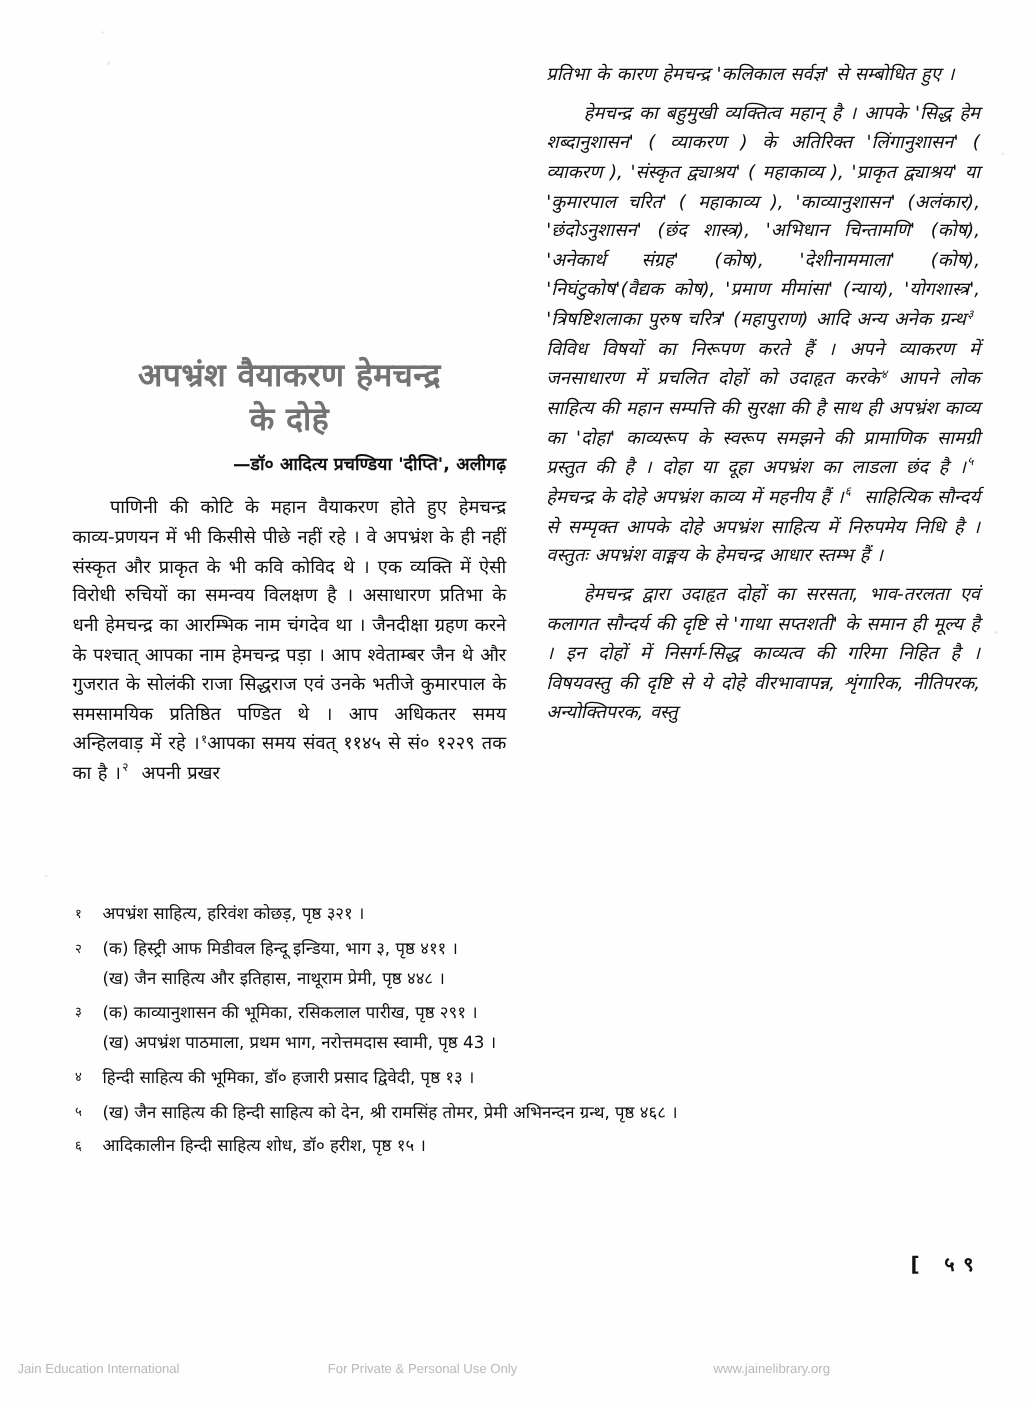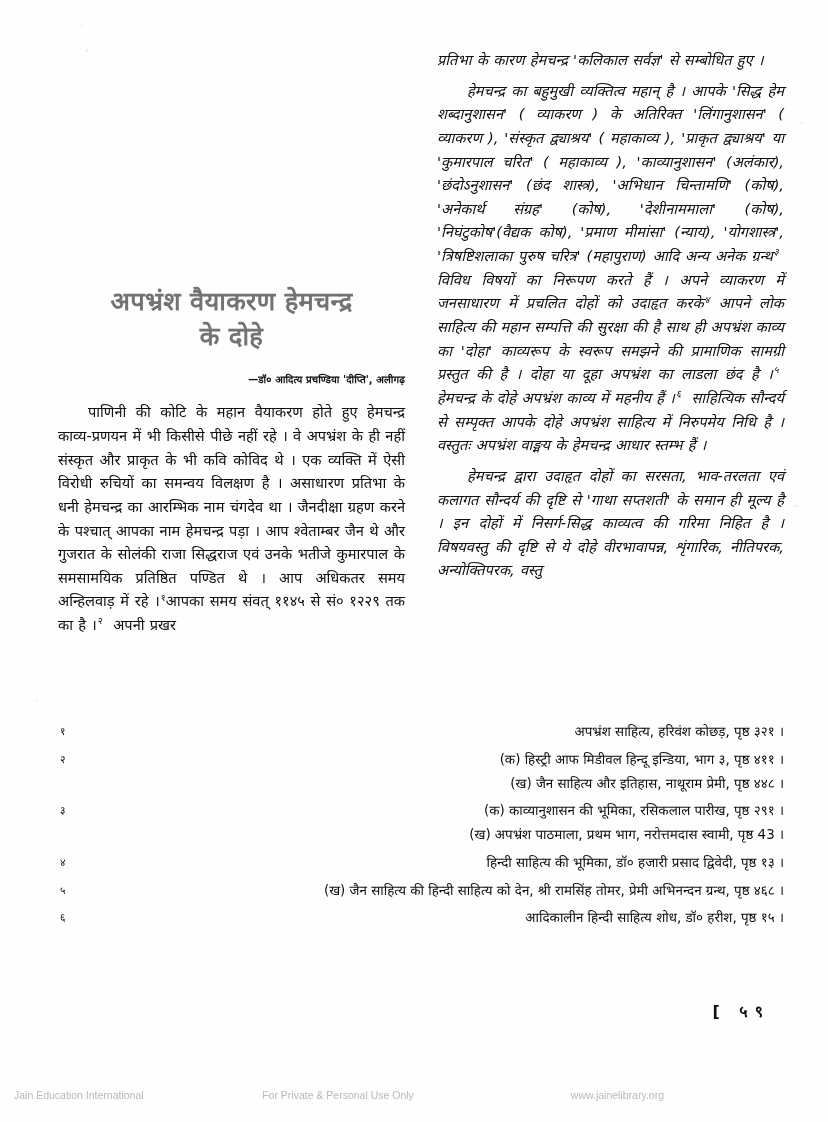--- a/index.html
+++ b/index.html
@@ -45,22 +45,22 @@
     font-size: 25.5px;
     font-weight: bold;
     line-height: 1.36;
     text-align: center;
     letter-spacing: 0.3px;
     color: #737373;
     margin: 0;
   }
   .doc-title .l2 { display: block; }
   .byline {
-    margin: 19px 0 0 0;
-    font-size: 10px;
+    margin: 8px 0 0 0;
+    font-size: 14px;
     font-weight: bold;
     text-align: right;
     color: #101010;
     letter-spacing: 0.1px;
   }
 
   
   p.para {
     margin: 0 0 1px 0;
     font-size: 14.6px;
@@ -100,28 +100,27 @@
     width: 22px;
     flex: 0 0 22px;
     font-size: 10.5px;
     padding-top: 2px;
     text-align: left;
   }
   .fn-body { flex: 1; }
   .fn-line {
     display: block;
     white-space: nowrap;
-    text-align: right;
   }
   .fn-line + .fn-line { margin-top: 4px; }
 
   
   .page-number {
     position: absolute;
-    right: 58px;
+    right: 42px;
     top: 1000px;
     font-size: 16px;
     font-weight: bold;
     letter-spacing: 7px;
     color: #121212;
   }
 
   
   .footer {
     position: absolute;

